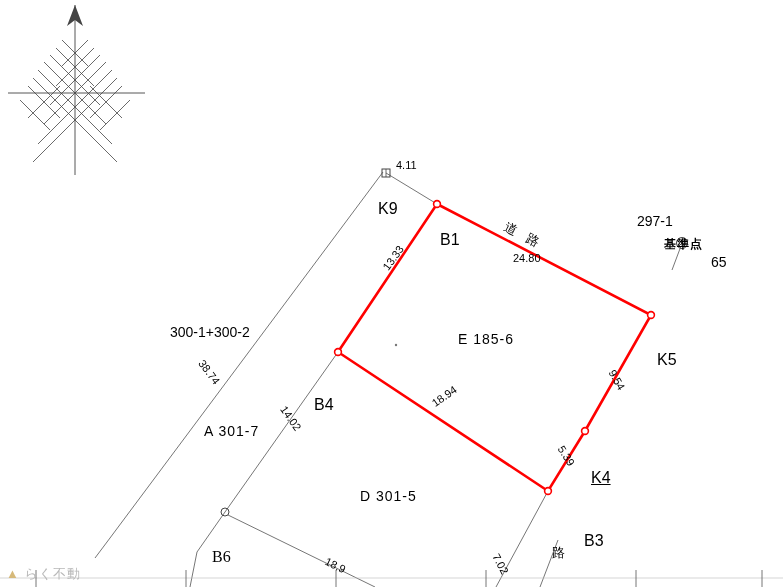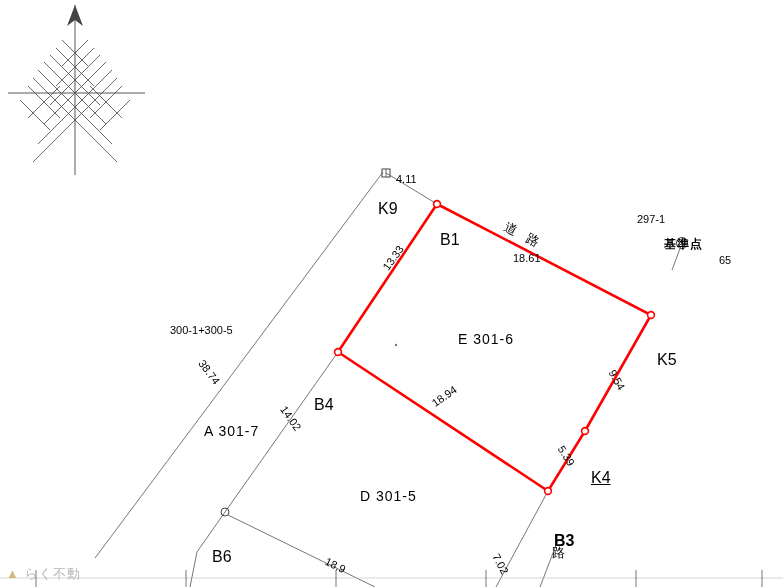--- a/index.html
+++ b/index.html
@@ -24,21 +24,21 @@
   .lbl {
     position: absolute;
     white-space: nowrap;
     color: #000000;
     font-family: "Liberation Sans", sans-serif;
     line-height: 1;
   }
   .lbl-pt { font-size: 16px; margin-top: 46px; }
   .lbl-dim { font-size: 11px; }
   .lbl-parcel { font-size: 14px; letter-spacing: 1px; }
-  .lbl-small { font-size: 11px; }
+  .lbl-small { font-size: 14px; }
   .lbl-bench { font-size: 12px; font-weight: bold; letter-spacing: 1px; }
   .lbl-road { font-size: 13px; letter-spacing: 4px; }
   .watermark {
     position: absolute;
     left: 6px;
     bottom: 4px;
     font-size: 13px;
     color: #b9b9b9;
     letter-spacing: 1px;
     font-family: "Liberation Sans", sans-serif;
@@ -142,38 +142,38 @@
     <circle cx="338" cy="352" r="3.4"></circle>
   </g>
 
   <circle cx="396" cy="345" r="1.2" fill="#777777"></circle>
 </svg>
 
 <div class="lbl lbl-pt" style="left:378px; top:155px;">K9</div>
 <div class="lbl lbl-pt" style="left:440px; top:186px;">B1</div>
 <div class="lbl lbl-pt" style="left:657px; top:306px;">K5</div>
 <div class="lbl lbl-pt" style="left:591px; top:424px;text-decoration:underline;">K4</div>
-<div class="lbl lbl-pt" style="left:554px; top:487px;font-weight:bold;">B3</div>
+<div class="lbl lbl-pt" style="left:584px; top:487px;">B3</div>
 <div class="lbl lbl-pt" style="left:314px; top:351px;">B4</div>
-<div class="lbl lbl-pt" style="left:212px; top:503px;">B6</div>
+<div class="lbl lbl-pt" style="left:212px; top:503px;font-family:Liberation Serif, serif;">B6</div>
 
-<div class="lbl lbl-parcel" style="left:458px; top:332px;">E  301-6</div>
+<div class="lbl lbl-parcel" style="left:458px; top:332px;">E  185-6</div>
 
-<div class="lbl lbl-dim" style="left:513px; top:253px;">18.61</div>
+<div class="lbl lbl-dim" style="left:513px; top:253px;">24.80</div>
 <div class="lbl lbl-dim" style="left:616px; top:368px; transform:rotate(60deg); transform-origin:left top;">9.54</div>
 <div class="lbl lbl-dim" style="left:565px; top:444px; transform:rotate(58deg); transform-origin:left top;">5.39</div>
 <div class="lbl lbl-dim" style="left:430px; top:400px; transform:rotate(-35deg); transform-origin:left top;">18.94</div>
 <div class="lbl lbl-dim" style="left:381px; top:266px; transform:rotate(-54deg); transform-origin:left top;">13.33</div>
 
-<div class="lbl lbl-dim" style="left:396px; top:174px;">4.11</div>
+<div class="lbl lbl-dim" style="left:396px; top:160px;">4.11</div>
 <div class="lbl lbl-road" style="left:508px; top:220px; transform:rotate(27deg); transform-origin:left top;">道 路</div>
 <div class="lbl lbl-small" style="left:637px; top:214px;">297-1</div>
 <div class="lbl lbl-bench" style="left:664px; top:238px;">基準点</div>
-<div class="lbl lbl-small" style="left:711px; top:255px;margin-left:8px;">65</div>
-<div class="lbl lbl-small" style="left:170px; top:325px;">300-1+300-5</div>
+<div class="lbl lbl-small" style="left:711px; top:255px;">65</div>
+<div class="lbl lbl-small" style="left:170px; top:325px;">300-1+300-2</div>
 <div class="lbl lbl-dim" style="left:205px; top:358px; transform:rotate(53deg); transform-origin:left top;">38.74</div>
 <div class="lbl lbl-parcel" style="left:204px; top:424px;">A  301-7</div>
 <div class="lbl lbl-dim" style="left:287px; top:404px; transform:rotate(55deg); transform-origin:left top;">14.02</div>
 <div class="lbl lbl-parcel" style="left:360px; top:489px;text-align:center;">D  301-5</div>
 <div class="lbl lbl-dim" style="left:328px; top:556px; transform:rotate(26deg); transform-origin:left top;">18.9</div>
 <div class="lbl lbl-dim" style="left:500px; top:552px; transform:rotate(62deg); transform-origin:left top;">7.02</div>
 <div class="lbl lbl-road" style="left:552px; top:546px;">路</div>
 
 <div class="watermark">
   <span class="mk">▲</span>

